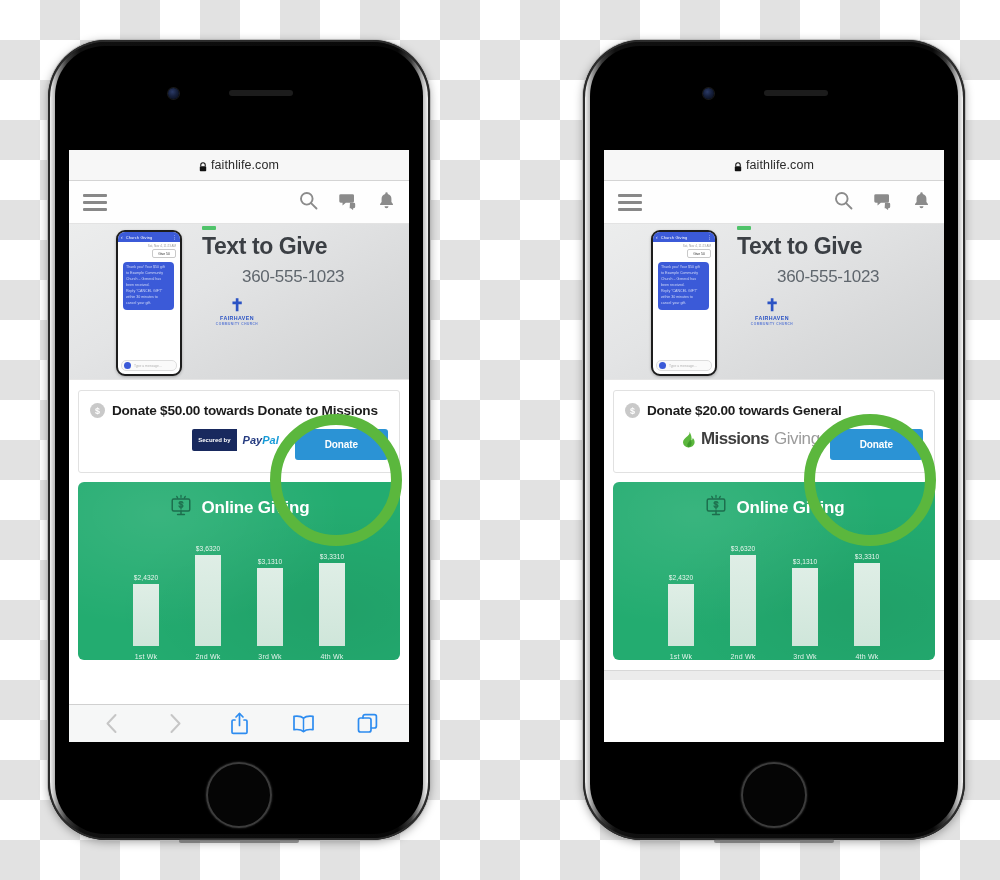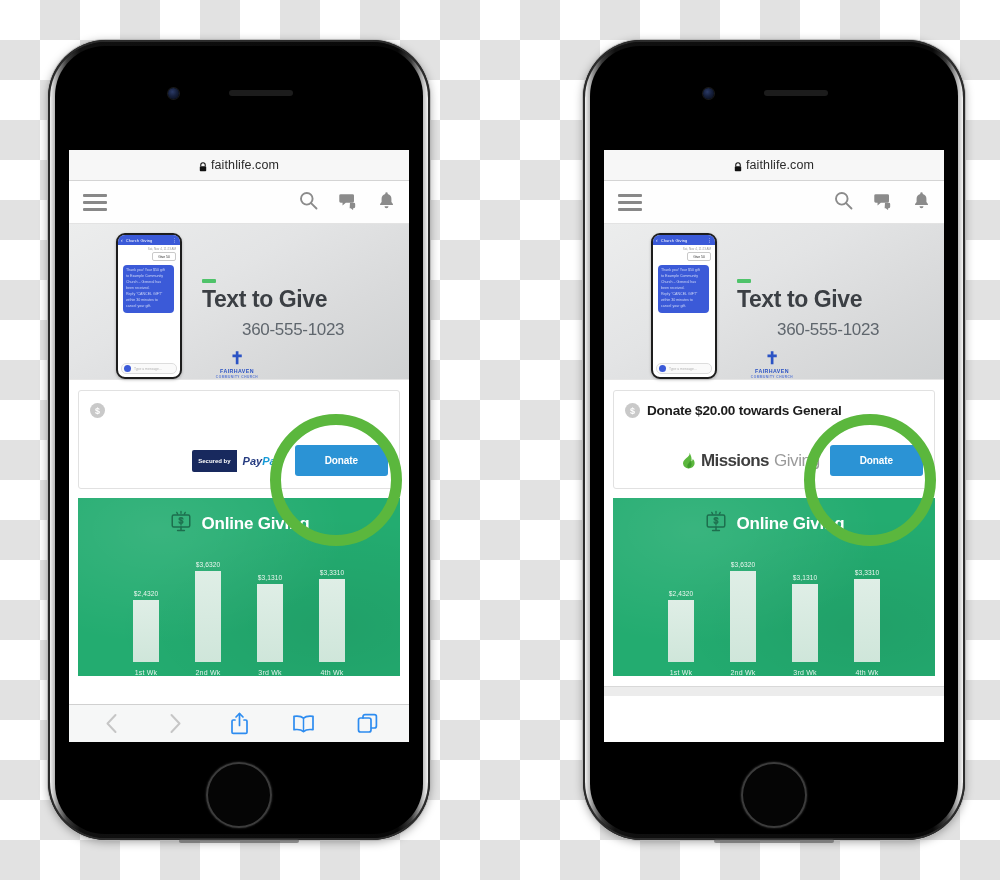--- a/index.html
+++ b/index.html
@@ -74,21 +74,21 @@
   }
   .burger{width:24px;}
   .burger span{display:block;height:3px;background:#888;border-radius:1px;margin:4px 0;}
   .nav-right{margin-left:auto;display:flex;align-items:center;gap:20px;}
 
   
   .hero{
     height:155px;position:relative;
     background:linear-gradient(150deg,#eceded 0%,#e3e4e5 40%,#d9dadb 70%,#cfd1d2 100%);
     border-bottom:1px solid #e6e6e6;
-    display:flex;align-items:flex-end;
+    display:flex;align-items:flex-start;
   }
   .hero-phone{
     width:62px;height:142px;margin-left:47px;margin-top:6px;
     border:2.5px solid #1d1d1d;border-radius:9px;background:#fff;overflow:hidden;position:relative;
     box-shadow:0 1px 3px rgba(0,0,0,.25);
   }
   .hp-bar{height:10px;background:#3b5ad8;display:flex;align-items:center;padding:0 3px;}
   .hp-bar .t{font-size:4px;color:#fff;margin-left:3px;letter-spacing:.1px;}
   .hp-bar .c{color:#fff;font-size:5px;line-height:1;}
   .hp-bar .d{margin-left:auto;color:#fff;font-size:5px;}
@@ -110,39 +110,39 @@
   .church-name{font-size:5.3px;font-weight:bold;color:#2b53c4;letter-spacing:.4px;margin-top:1px;}
   .church-sub{font-size:3.2px;font-weight:bold;color:#5a79d4;letter-spacing:.5px;margin-top:1px;}
 
   
   .donate-wrap{padding:10px 9px 9px 9px;background:#fff;}
   .donate-card{border:1px solid #e1e1e1;border-radius:3px;background:#fff;padding:12px 11px 12px 11px;}
   .donate-line{display:flex;align-items:center;gap:7px;}
   .coin{width:15px;height:15px;border-radius:50%;background:#c9c9c9;color:#fff;font-size:9px;font-weight:bold;
         display:flex;align-items:center;justify-content:center;flex:0 0 auto;}
   .donate-text{font-size:13.6px;font-weight:bold;color:#1c1c1c;letter-spacing:-.25px;white-space:nowrap;}
-  .donate-row2{display:flex;align-items:center;justify-content:flex-end;gap:10px;margin-top:27px;}
+  .donate-row2{display:flex;align-items:flex-start;justify-content:flex-end;gap:10px;margin-top:11px;}
   .paypal{display:flex;height:22px;border-radius:2px;overflow:hidden;}
   .pp-left{background:#18295e;color:#fff;font-size:6px;font-weight:bold;display:flex;align-items:center;padding:0 6px;}
   .pp-right{background:#fff;display:flex;align-items:center;padding:0 6px;font-size:11px;font-weight:bold;font-style:italic;}
   .pp-a{color:#253b80;}.pp-b{color:#179bd7;}
   .fl-logo{display:flex;align-items:center;gap:5px;}
   .fl-flame{width:14px;height:17px;}
   .fl-faith{font-size:17px;font-weight:bold;color:#3e3e3e;letter-spacing:-.6px;}
   .fl-giving{font-size:17px;color:#9b9b9b;letter-spacing:-.4px;}
   .donate-btn{
     background:#2b93d5;color:#fff;border:none;border-radius:3px;
     padding:10px 30px;font-size:10px;font-weight:bold;letter-spacing:-.1px;
     font-family:"Liberation Sans",sans-serif;cursor:pointer;
   }
 
   
   .chart-wrap{padding:0 9px;background:#fff;}
   .chart{
-    position:relative;height:178px;border-radius:0;overflow:hidden;
+    position:relative;height:178px;border-radius:6px;overflow:hidden;
     background:
       radial-gradient(ellipse at 25% 18%,rgba(255,255,255,.10) 0%,rgba(255,255,255,0) 55%),
       radial-gradient(ellipse at 78% 72%,rgba(0,0,0,.07) 0%,rgba(0,0,0,0) 60%),
       #23ac70;
   }
   .chart-title{display:flex;align-items:center;justify-content:center;gap:9px;padding-top:12px;}
   .ct-text{font-size:17px;color:#fff;font-weight:bold;letter-spacing:-.2px;}
   .bars{position:absolute;left:0;right:0;bottom:0;height:124px;display:flex;align-items:flex-end;justify-content:center;gap:36px;}
   .bar-col{width:26px;display:flex;flex-direction:column;align-items:center;}
   .bar-val{font-size:6.6px;color:#eaf6ef;letter-spacing:.1px;margin-bottom:3px;white-space:nowrap;}
@@ -244,20 +244,21 @@
             <div class="church-name">FAIRHAVEN</div>
             <div class="church-sub">COMMUNITY CHURCH</div>
           </div>
         </div>
       </div>
 
       <div class="donate-wrap">
         <div class="donate-card">
           <div class="donate-line">
             <span class="coin">$</span>
+            <span class="donate-text">Donate $50.00 towards Donate to Missions</span>
           </div>
           <div class="donate-row2">
             <span class="paypal">
               <span class="pp-left">Secured by</span>
               <span class="pp-right">
                 <span class="pp-a">Pay</span>
                   <span class="pp-b">Pal</span>
               </span>
             </span>
             <button class="donate-btn">Donate</button>

